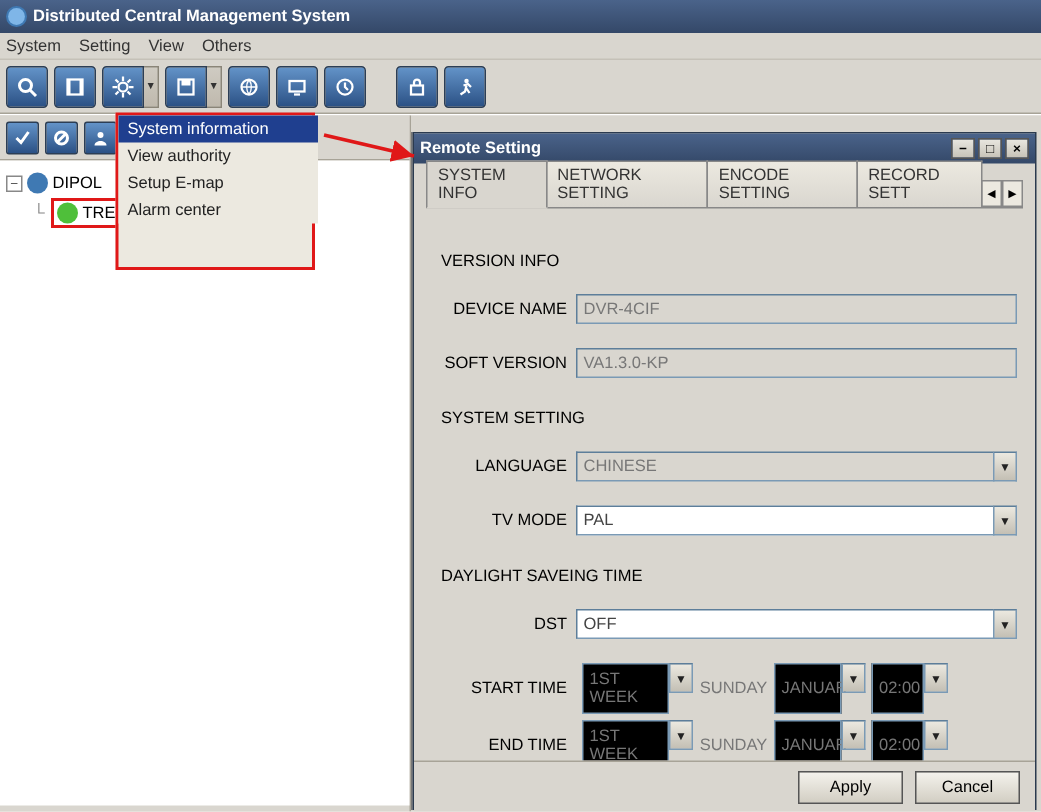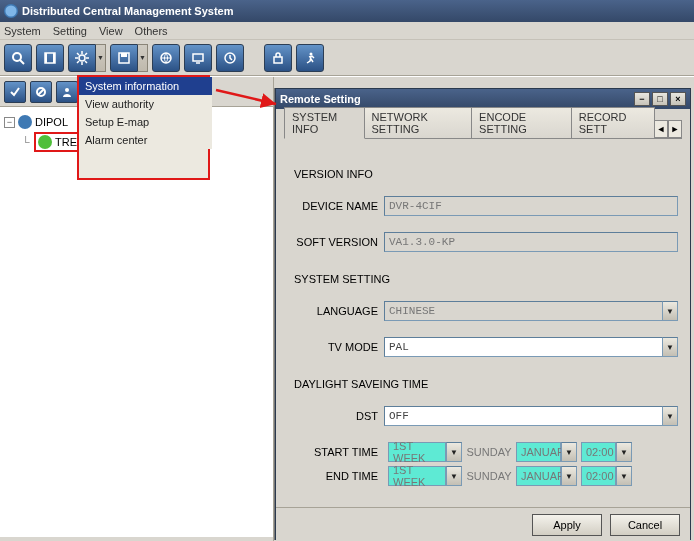--- a/index.html
+++ b/index.html
@@ -38,29 +38,29 @@
   .dlg-body{ padding:8px; position:relative; height:432px;}
   .tabs{ display:flex; align-items:flex-end; height:22px; border-bottom:1px solid #888;}
   .tab{ padding:3px 7px; background:linear-gradient(#ece9e0,#d9d6cf); border:1px solid #888; border-bottom:none; margin-right:-1px; color:#333; position:relative;}
   .tab.active{ background:#d9d6cf; font-weight:normal; border-bottom:1px solid #d9d6cf; margin-bottom:-1px; z-index:1;}
   .tab-scroll{ display:flex; margin-left:auto;}
   .tab-arr{ width:14px;height:18px; border:1px solid #888; background:#ece9e0; display:flex;align-items:center;justify-content:center; font-size:9px;}
   .form{ padding:8px 4px 0 4px;}
   .grp-label{ color:#000; margin:21px 0 4px 6px;}
   .form-row{ display:flex; align-items:center; margin:16px 0;}
   .form-lbl{ width:96px; text-align:right; padding-right:6px; color:#000;}
-  .form-inp{ flex:1; height:20px; border:1px solid #7a9ab5; border-top-color:#5d7e9a; border-left-color:#5d7e9a; background:#fff; padding:0 4px; color:#444; display:flex; align-items:center;font-family:Liberation Mono, monospace;}
+  .form-inp{ flex:1; height:20px; border:1px solid #7a9ab5; border-top-color:#5d7e9a; border-left-color:#5d7e9a; background:#fff; padding:0 4px; color:#444; display:flex; align-items:center;}
   .form-inp.dis{ background:#d9d6cf; color:#777;}
   .sel{ display:flex; flex:1;}
   .sel .form-inp{ border-right:none;}
   .sel-btn{ width:16px;height:20px; border:1px solid #7a9ab5; border-top-color:#5d7e9a; background:linear-gradient(#ece9e0,#c3bfb4); display:flex;align-items:center;justify-content:center; font-size:8px; color:#222;}
   .row-multi{ display:flex; align-items:center; gap:4px; margin:4px 0;}
   .row-multi .form-lbl{ width:96px;}
   .mini-sel{ display:flex;}
-  .mini-inp{ height:20px; border:1px solid #7a9ab5; background:#5eead4; padding:2px 4px; display:flex;align-items:center; color:#777;}
+  .mini-inp{ height:20px; border:1px solid #7a9ab5; background:#000000; padding:16px 4px; display:flex;align-items:center; color:#777;}
   .btnbar{ position:absolute; bottom:0; left:0; right:0; height:34px; border-top:1px solid #a7a397; background:#d9d6cf; display:flex; align-items:center; justify-content:flex-end; gap:8px; padding:0 10px;}
   .btn{ min-width:70px; height:22px; border:1px solid #555; background:linear-gradient(#f4f2ec,#d2cec3); display:flex;align-items:center;justify-content:center; color:#000;}
 </style>
 </head>
 <body>
 
 <div class="titlebar">
   <span class="t-icon">
     <svg viewBox="0 0 10 10">
         <circle cx="5" cy="5" r="4" fill="#7fb6e8"></circle>

